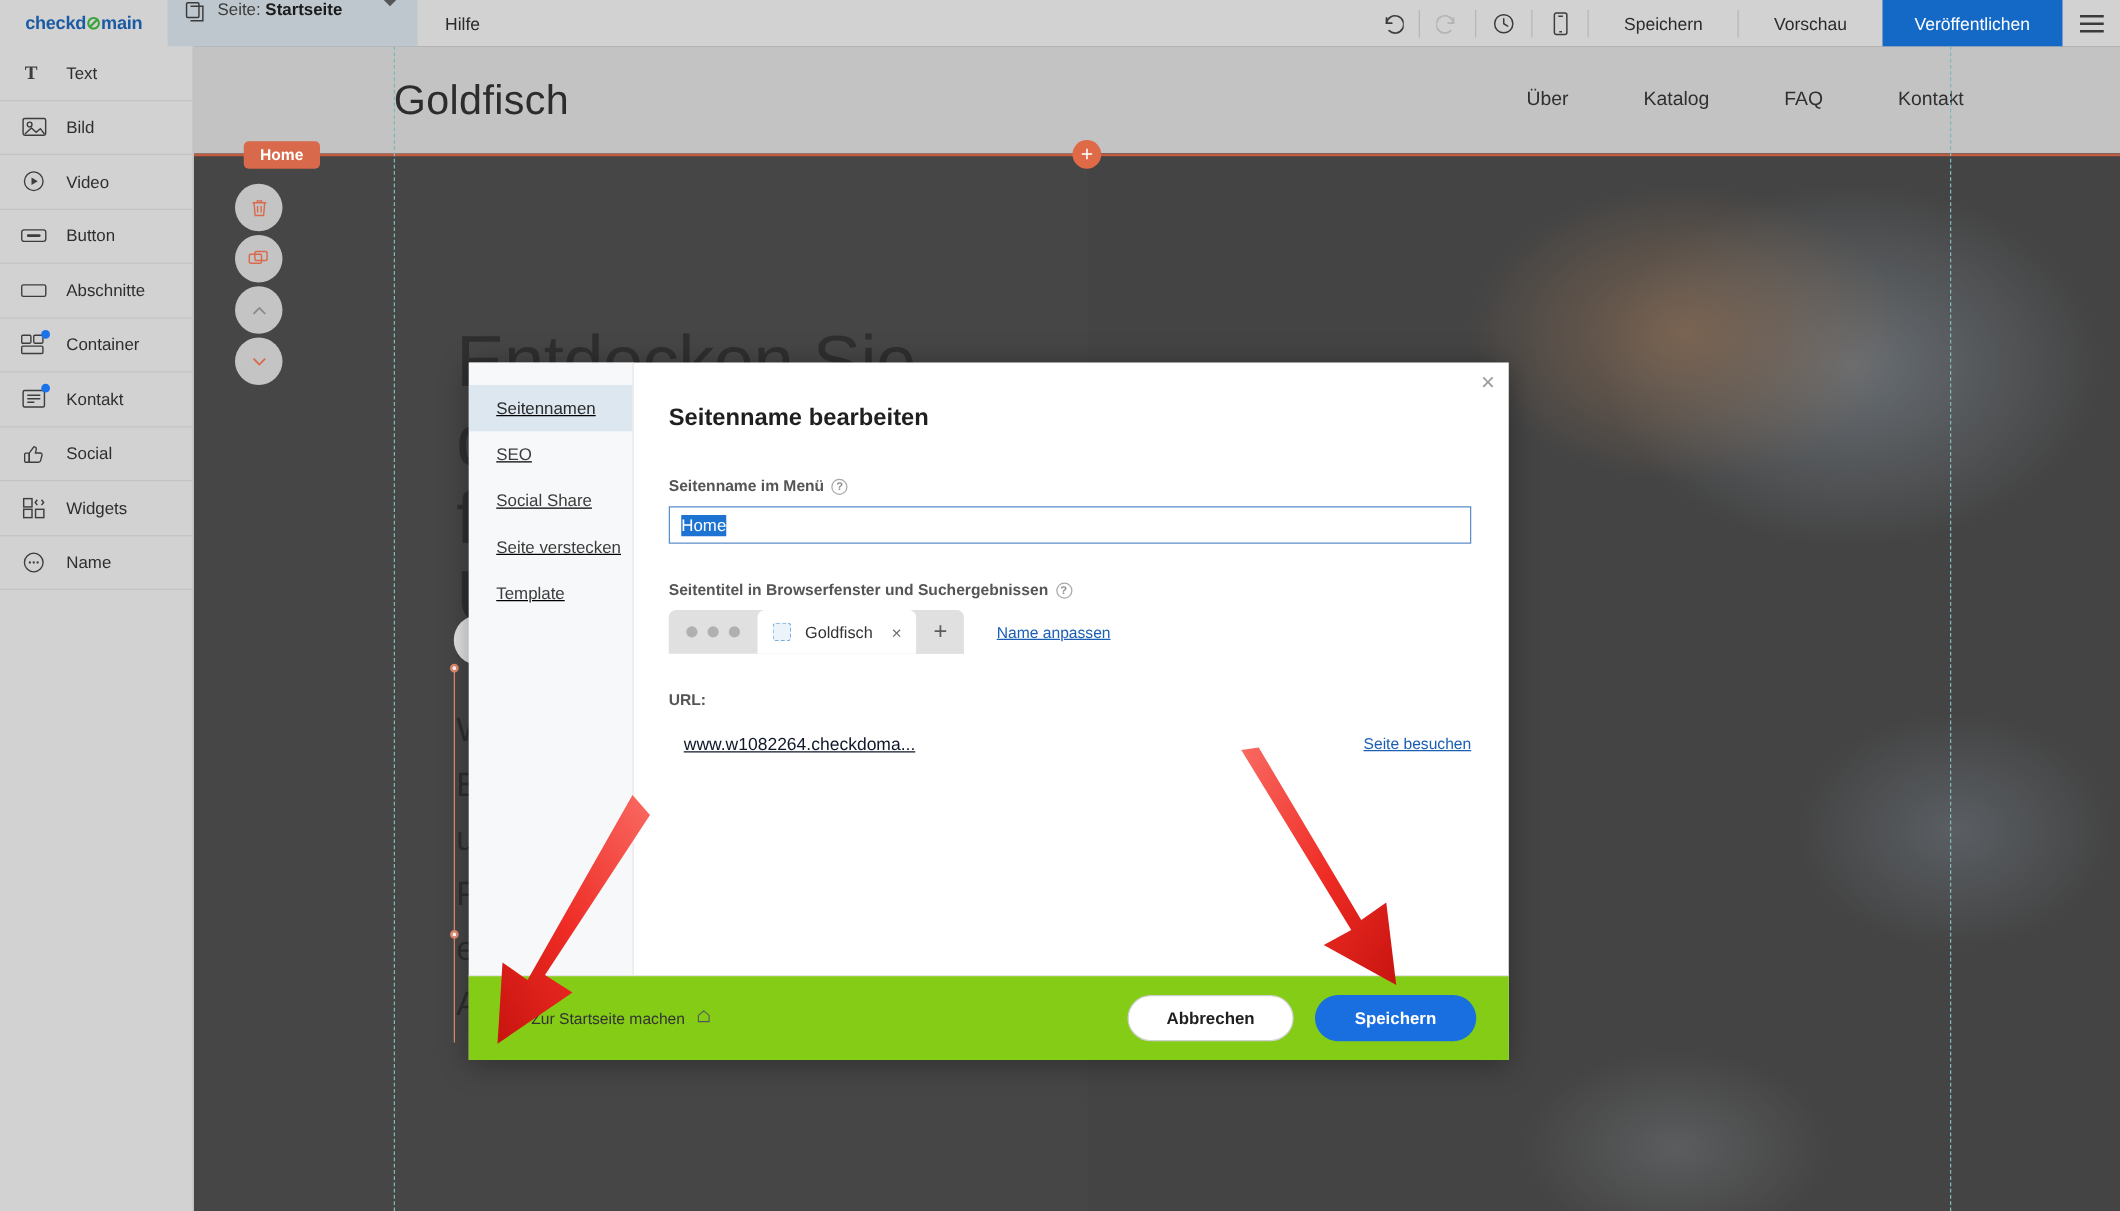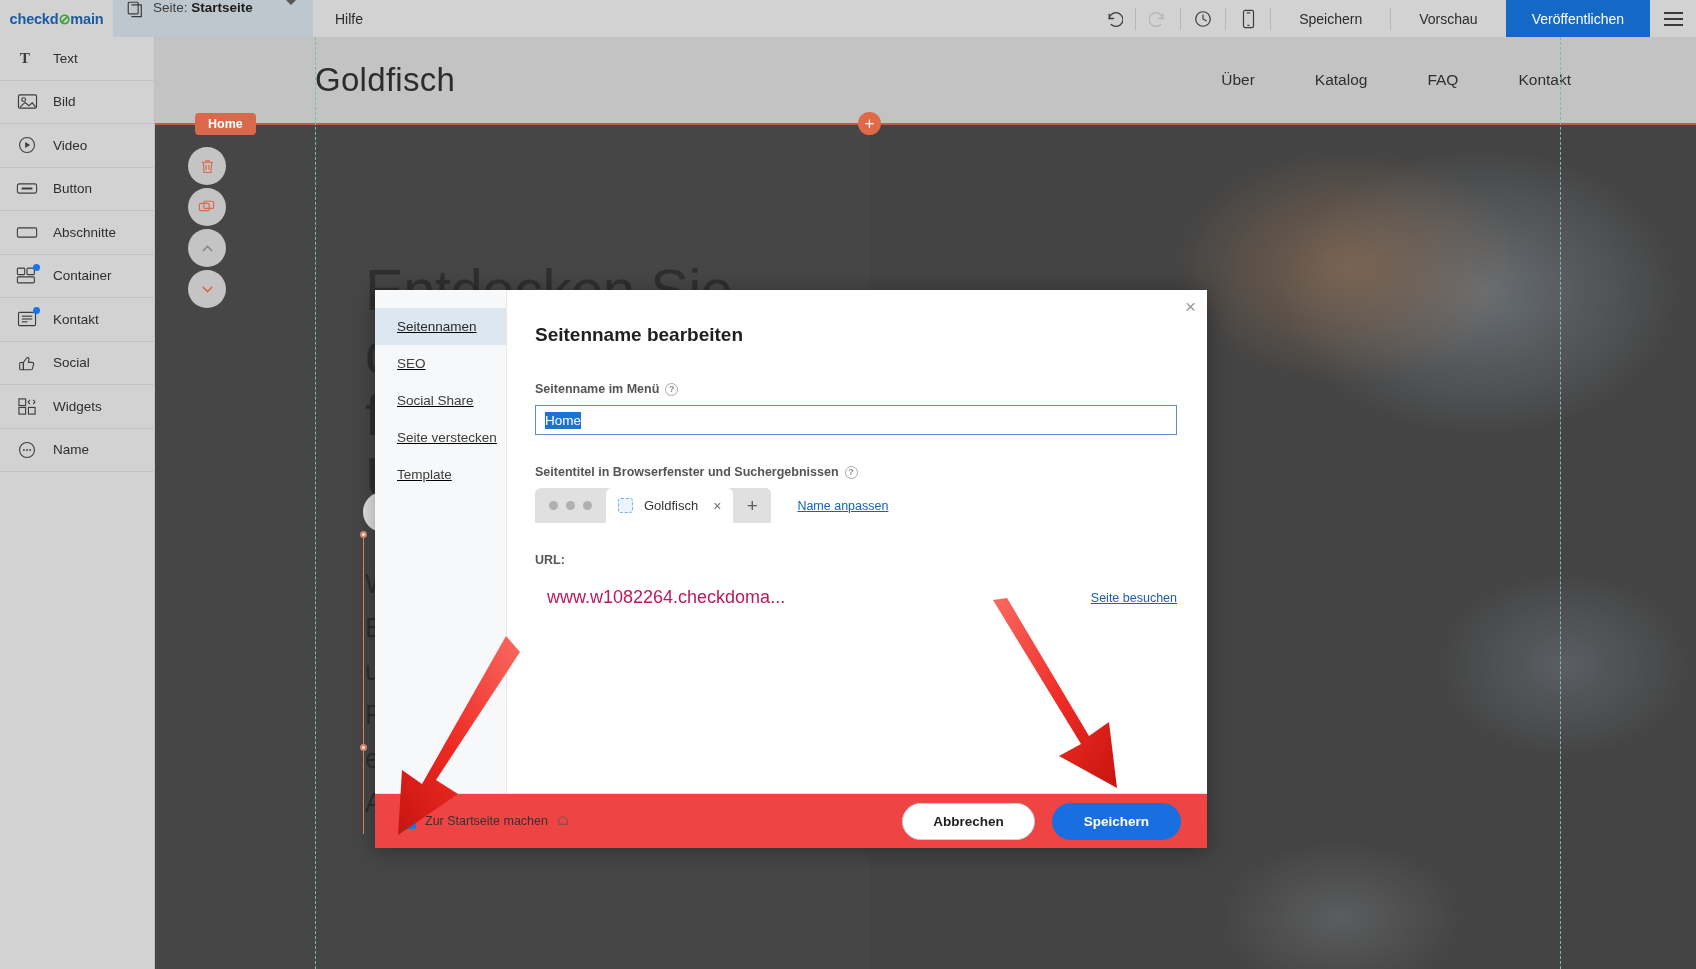--- a/index.html
+++ b/index.html
@@ -10,21 +10,21 @@
     background: #d6d6d6;
   }
   #root { position: relative; width: 1696px; height: 969px; }
 
   
   .topbar {
     position: absolute; top: 0; left: 0; width: 1696px; height: 37px;
     background: #d2d2d2; display: flex; align-items: stretch; z-index: 40;
   }
   .brand {
-    width: 113px; display: flex; align-items: center; justify-content: center;
+    width: 134px; display: flex; align-items: center; justify-content: center;
     font-size: 14.5px; letter-spacing: -0.2px; color: #1b5ba3; font-weight: 600;
   }
   .brand .ring { color: #3aa33a; }
   .page-select {
     width: 200px; background: #bdc7cd; display: flex; 
     gap: 9px; padding: 0 13px; position: relative; cursor: pointer;
   }
   .page-select .lbl { font-size: 13.5px; color: #3b3b3b; }
   .page-select .lbl b { color: #1c1c1c; font-weight: 700; }
   .caret-dn {
@@ -234,25 +234,25 @@
   }
   .link {
     color: #1a5fb4; font-size: 12.5px; text-decoration: underline;
     cursor: pointer; align-self: center; margin-left: 26px;
   }
   .url-lab { font-size: 12.5px; font-weight: 700; color: #555; margin-bottom: 20px; }
   .url-row {
     display: flex; align-items: center; justify-content: space-between;
     width: 642px;
   }
-  .url-val { font-size: 18px; color: #be185d; padding-left: 12px; }
+  .url-val { font-size: 14px; color: #0f172a; padding-left: 12px; text-decoration: underline; }
   .url-link { color: #1a5fb4; font-size: 12.5px; text-decoration: underline; cursor: pointer; }
   .modal-foot {
-    height: 55px; border-top: 1px solid #e4e4e4; display: flex;
-    align-items: center; padding: 0 26px; flex: none; background: #ef4444;
+    height: 68px; border-top: 1px solid #e4e4e4; display: flex;
+    align-items: center; padding: 0 26px; flex: none; background: #84cc16;
   }
   .chk-wrap { display: flex; align-items: center; gap: 9px; cursor: pointer; }
   .chk {
     width: 15px; height: 15px; background: #1a73e8; border-radius: 2px;
     display: flex; align-items: center; justify-content: center;
     color: #fff; font-size: 11px; font-weight: bold;
   }
   .chk-lab { font-size: 12.5px; color: #333; }
   .foot-sp { flex: 1; }
   .btn-sec {

